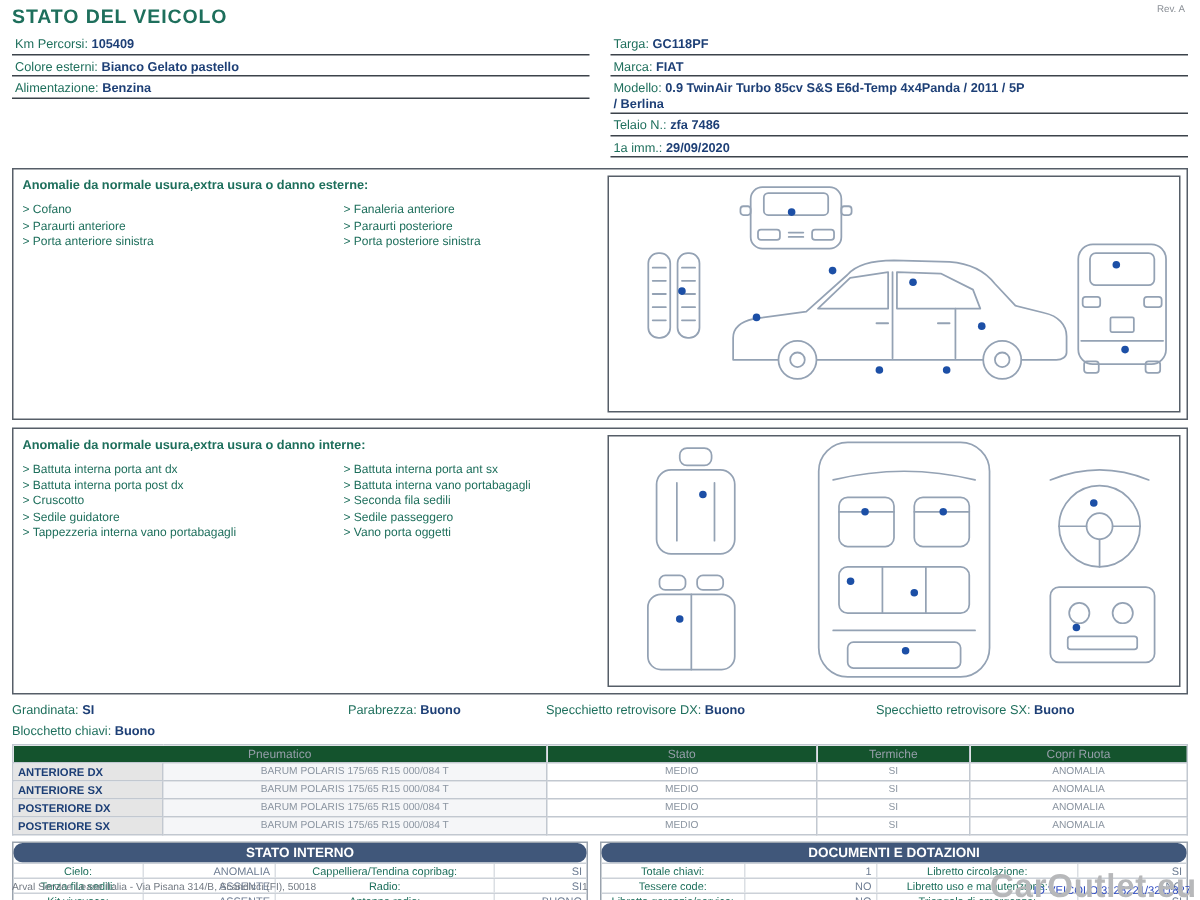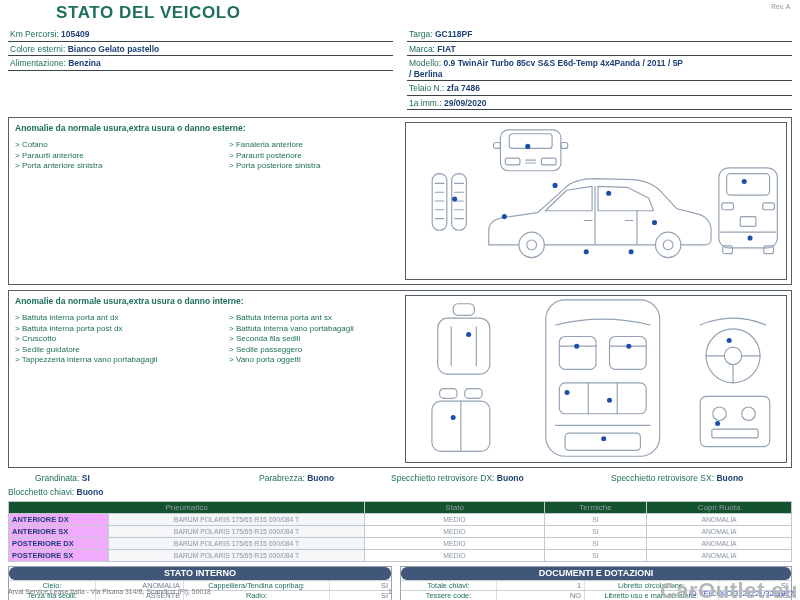--- a/index.html
+++ b/index.html
@@ -1,45 +1,45 @@
 <!DOCTYPE html>
 <html><head>
 <meta charset="utf-8">
 <style>
   *{margin:0;padding:0;box-sizing:border-box;}
   html,body{width:800px;height:600px;}
   body{background:#fff;font-family:"Liberation Sans",sans-serif;color:#222;}
   .page{position:relative;width:800px;height:600px;overflow:hidden;padding:3px 8px;background:#fff;}
-  .title{color:#1e6f5c;font-size:17px;font-weight:bold;letter-spacing:.6px;margin-left:48px;}
+  .title{color:#1e6f5c;font-size:13px;font-weight:bold;letter-spacing:.6px;}
   .rev{position:absolute;top:3px;right:10px;font-size:6.5px;color:#8a8f96;}
   .info-wrap{display:flex;gap:14px;margin-top:6px;}
   .info-col{flex:1;min-width:0;}
   .info-line{border-bottom:1px solid #3c434b;margin-bottom:2px;padding:0 2px 1px;font-size:8.5px;line-height:10.5px;}
   .wrap2{white-space:pre-line;}
   .lbl-teal{color:#1e6f5c;}
   .val-navy{color:#1d3f76;font-weight:bold;}
   .anom-box{border:1px solid #565e68;margin-top:5px;display:flex;}
   .anom-box.external{height:168px;}
   .anom-box.internal{height:178px;}
   .anom-left{width:392px;padding:5px 6px;flex:none;}
   .anom-title{color:#1e6f5c;font-size:8.5px;font-weight:bold;margin-bottom:7px;}
   .anom-cols{display:flex;gap:48px;}
   .anom-col{width:50%;padding-right:4px;}
   .anom-item{color:#1e6f5c;font-size:8px;line-height:10.5px;padding-left:10px;text-indent:-10px;max-width:158px;}
   .diagram-area{flex:1;border:1px solid #565e68;margin:4px;background:#fff;}
   .diagram-area svg{width:100%;height:100%;display:block;}
   .sketch{stroke:#94a2b4;stroke-width:1.2;fill:none;stroke-linejoin:round;stroke-linecap:round;}
   .dot{fill:#1c4fa6;stroke:none;}
   .summary{margin-top:5px;font-size:8.5px;}
-  .summary-row1{display:grid;grid-template-columns:224px 132px 220px 1fr;margin-left:27px;}
+  .summary-row1{display:grid;grid-template-columns:224px 132px 220px 1fr;}
   .summary-row2{margin-top:4px;}
   table.tires{width:100%;border-collapse:collapse;table-layout:fixed;margin-top:4px;}
   .tires th,.tires td{border:1px solid #c2c8d0;padding:1px 3px;overflow:hidden;white-space:nowrap;}
   .tires th{background:#14532d;color:#959ea9;font-weight:normal;font-size:8px;text-align:center;}
-  .pos-cell{background:#f0abfc;color:#1d3f76;font-weight:bold;font-size:7.5px;}
+  .pos-cell{background:#e5e5e5;color:#1d3f76;font-weight:bold;font-size:7.5px;}
   .brand-cell{background:#f5f6f8;color:#8b95a1;font-size:6.8px;text-align:center;}
   .mid-cell{color:#8b95a1;font-size:6.8px;text-align:center;}
   .bottom{display:flex;gap:8px;margin-top:4px;align-items:flex-start;}
   .itable{border:1px solid #9aa3ae;}
   .itable.left{width:384px;}
   .itable.right{flex:1;}
   .ithead{background:#40577a;color:#fff;font-size:9px;font-weight:bold;text-align:center;padding:1px 0 2px;border-radius:6px;}
   .irow{display:flex;border-top:1px solid #ccd1d8;}
   .icell{font-size:7.3px;line-height:9.2px;padding:0 3px;overflow:hidden;white-space:nowrap;}
   .icell+.icell{border-left:1px solid #dbdfe4;}

